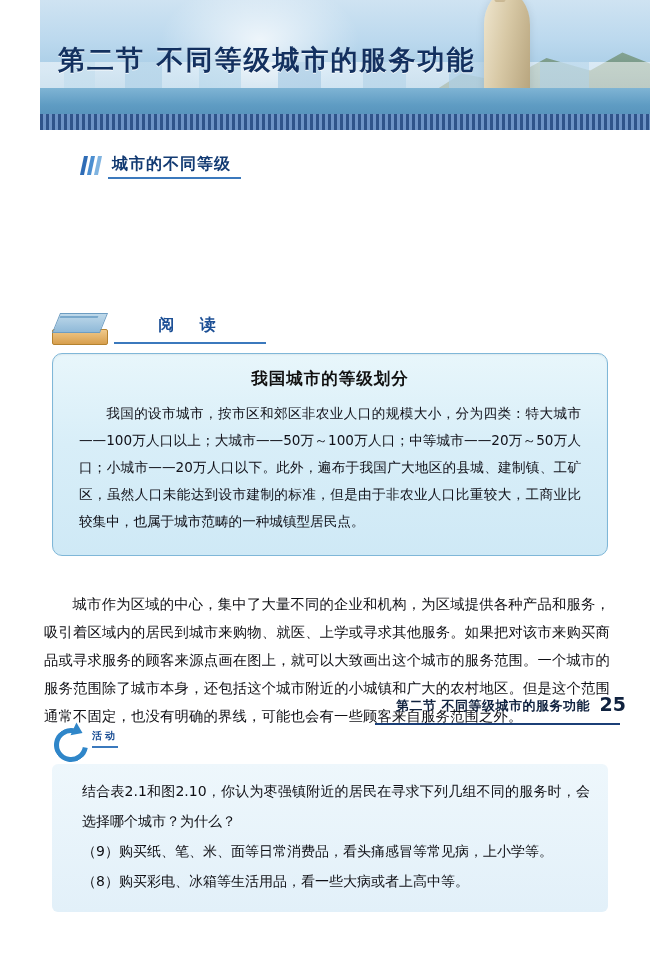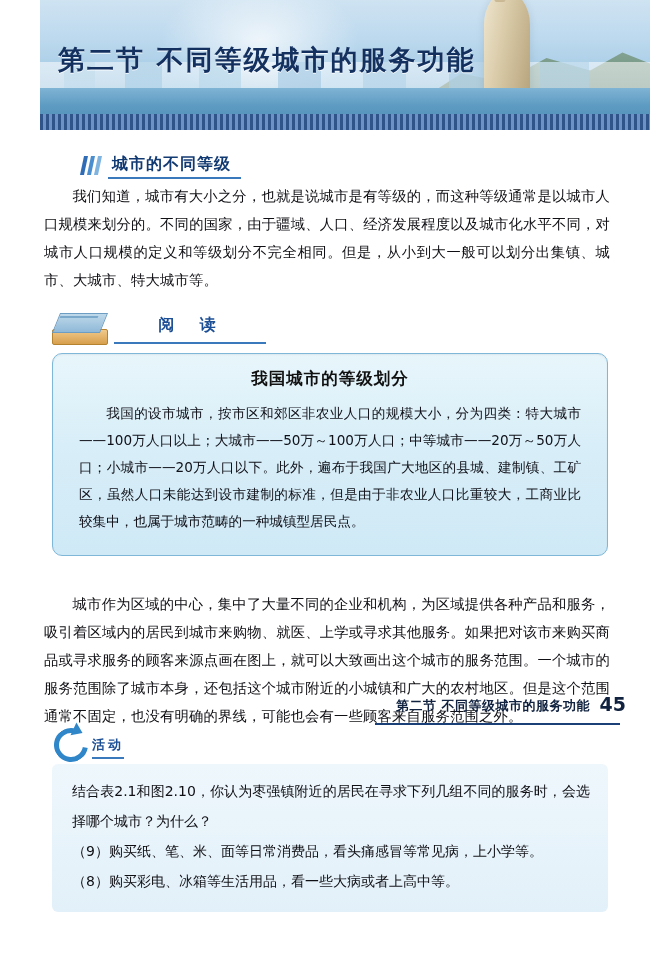--- a/index.html
+++ b/index.html
@@ -308,33 +308,33 @@
     width: 0;
     height: 0;
     border-left: 7px solid transparent;
     border-right: 7px solid transparent;
     border-bottom: 10px solid #2f86c9;
     transform: rotate(115deg);
   }
   .act-title {
     position: absolute;
     left: 40px;
-    top: 10px;
-    font-size: 13px;
+    top: 3px;
+    font-size: 10px;
     font-weight: bold;
     color: #1c4f95;
     letter-spacing: 3px;
     padding-bottom: 3px;
     border-bottom: 2px solid #3b79bd;
   }
   .act-box {
     margin-top: 4px;
     background: linear-gradient(180deg,#eef7fc 0%, #e2f0f9 100%);
     border-radius: 6px;
-    padding: 12px 18px 16px 20px;
+    padding: 12px 18px 16px 30px;
   }
   .act-text {
     font-size: 14px;
     line-height: 30px;
     color: #0f0f14;
     text-align: justify;
     text-justify: inter-ideograph;
   }
   .act-item { font-size: 14px; line-height: 30px; color:#0f0f14; }
 
@@ -392,21 +392,20 @@
 
   <div class="sec-heading">
     <span class="sec-bars">
         <i></i>
         <i></i>
         <i></i>
       </span>
     <span class="sec-heading-text">城市的不同等级</span>
   </div>
 
-  <div class="para indent" id="para1">我们知道，城市有大小之分，也就是说城市是有等级的，而这种等级通常是以城市人口规模来划分的。不同的国家，由于疆域、人口、经济发展程度以及城市化水平不同，对城市人口规模的定义和等级划分不完全相同。但是，从小到大一般可以划分出集镇、城市、大城市、特大城市等。</div>
 
   <div class="read-wrap">
     <div class="read-label">
       <span class="read-icon">
         <span class="book-bot"></span>
         <span class="book-top"></span>
         <span class="book-line"></span>
       </span>
       <span class="read-title-pill">阅 读</span>
     </div>
@@ -429,16 +428,16 @@
     <div class="act-box">
       <div class="act-text">结合表2.1和图2.10，你认为枣强镇附近的居民在寻求下列几组不同的服务时，会选择哪个城市？为什么？</div>
       <div class="act-item">（9）购买纸、笔、米、面等日常消费品，看头痛感冒等常见病，上小学等。</div>
       <div class="act-item">（8）购买彩电、冰箱等生活用品，看一些大病或者上高中等。</div>
     </div>
   </div>
 
   <div class="footer">
     <div class="footer-rule"></div>
     <div class="footer-text">第二节  不同等级城市的服务功能</div>
-    <div class="footer-page">45</div>
+    <div class="footer-page">25</div>
   </div>
 
 </div>
 
 </body></html>

